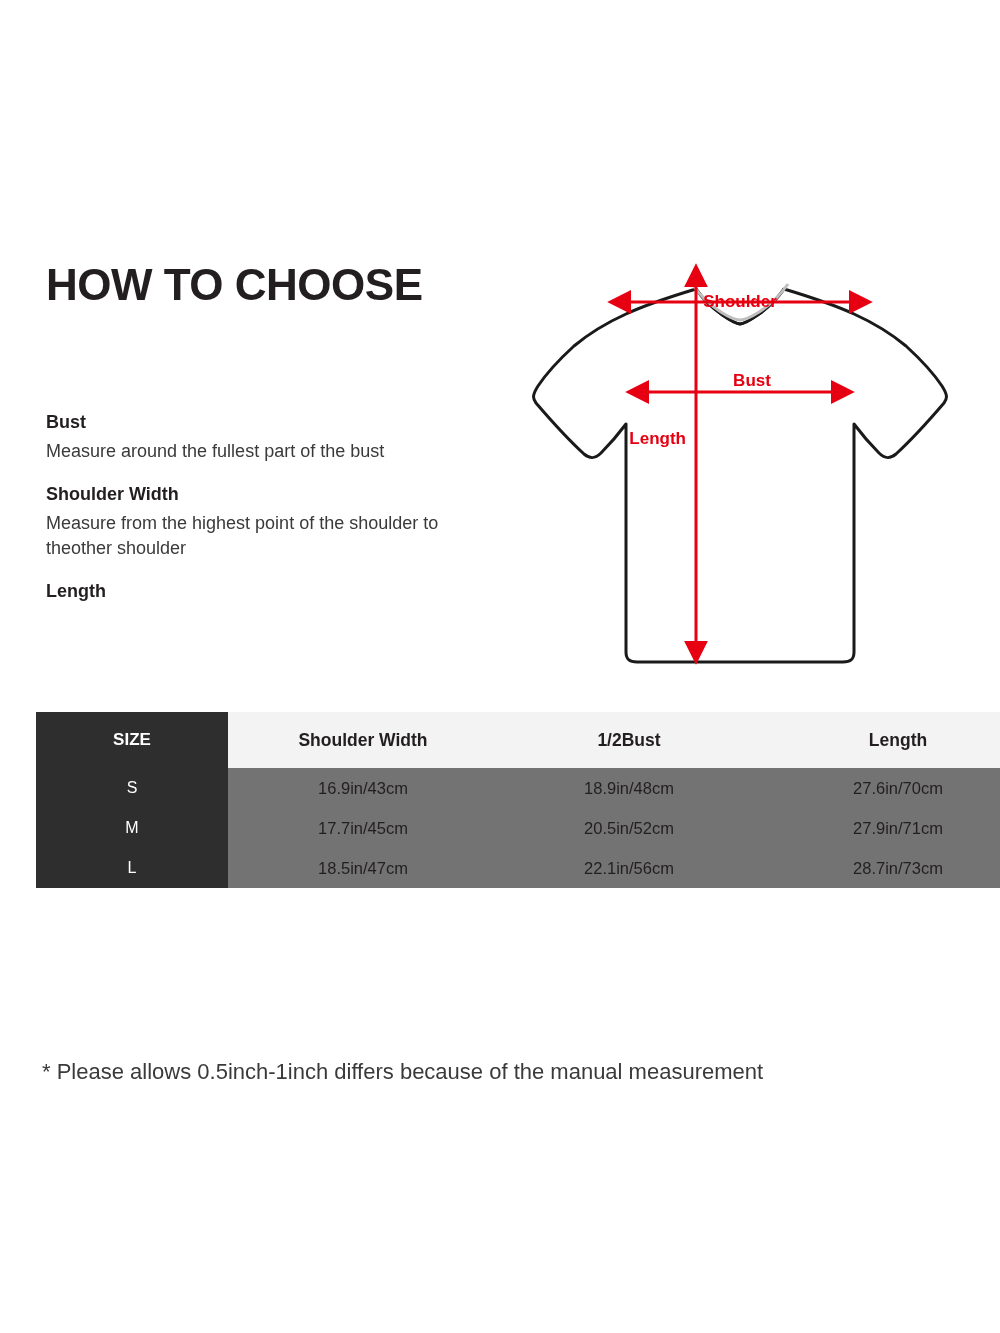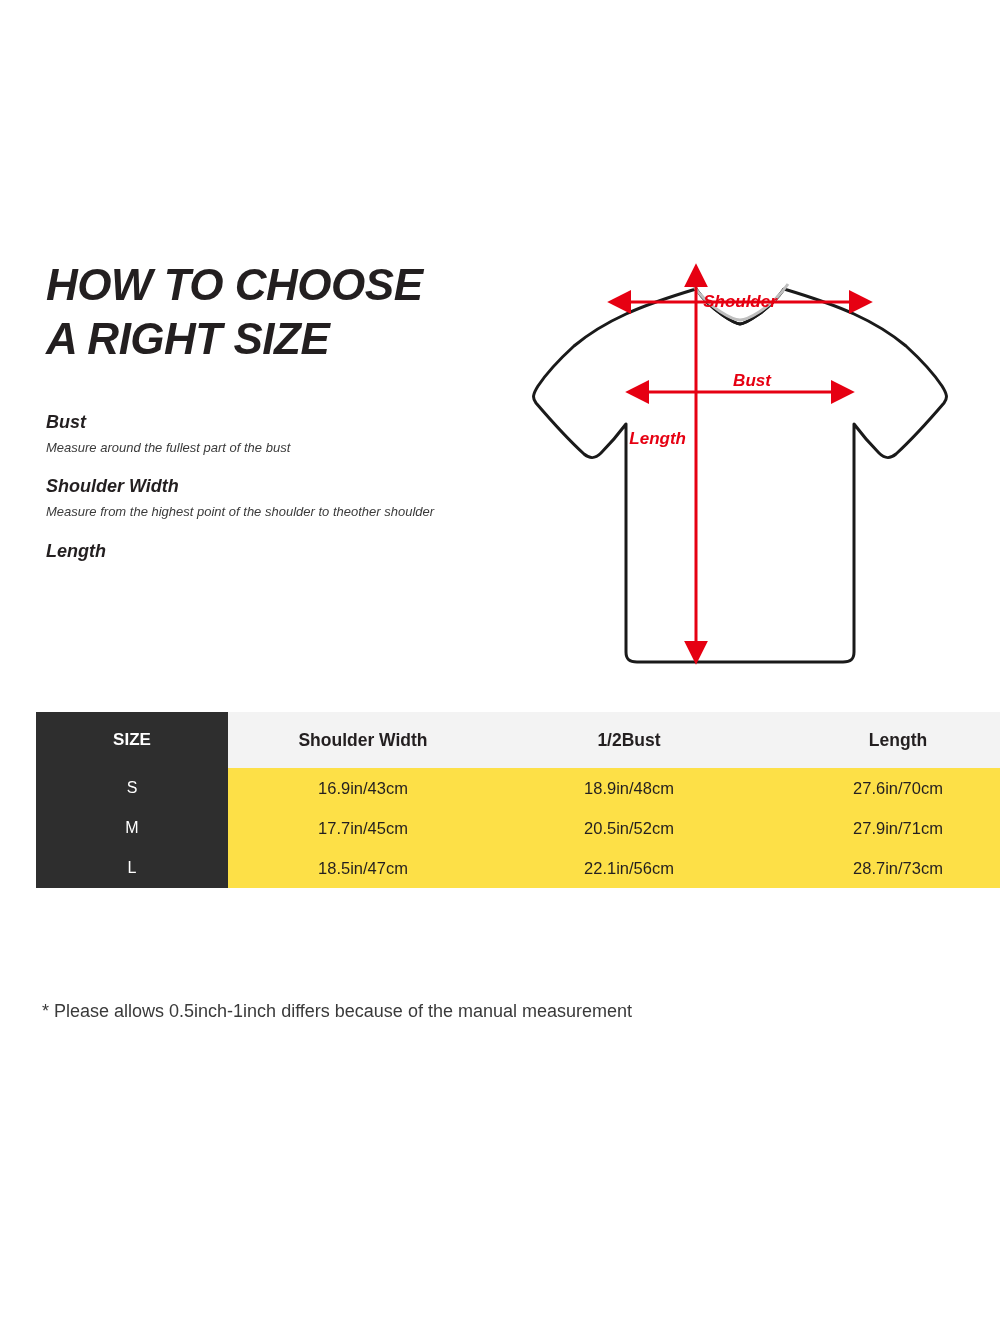--- a/index.html
+++ b/index.html
@@ -17,21 +17,20 @@
     background: #ffffff;
     overflow: hidden;
   }
 
   
   .top {
     position: absolute;
     top: 0; left: 0;
     width: 1000px;
     height: 712px;
-    font-style: italic;
   }
 
   .headline {
     position: absolute;
     left: 46px;
     top: 258px;
     width: 470px;
     font-size: 44px;
     line-height: 1.22;
     font-weight: bold;
@@ -46,21 +45,21 @@
     width: 440px;
   }
   .def-block { margin-bottom: 19px; }
   .def-title {
     font-size: 18px;
     font-weight: bold;
     color: #231f20;
     margin-bottom: 6px;
   }
   .def-text {
-    font-size: 13px;
+    font-size: 18px;
     line-height: 1.42;
     color: #3a3a3a;
   }
 
   
   .shirt-wrap {
     position: absolute;
     left: 500px;
     top: 240px;
     width: 480px;
@@ -107,42 +106,41 @@
     color: #231f20;
     font-weight: bold;
     font-size: 17.5px;
   }
   table.size-table tbody td.sz {
     background: #2e2e2e;
     color: #ffffff;
     font-size: 16px;
   }
   table.size-table tbody td.val {
-    background: #fde047;
+    background: #737373;
     color: #231f20;
   }
 
   .footnote {
     position: absolute;
     left: 42px;
-    top: 1001px;
-    font-size: 18px;
+    top: 1059px;
+    font-size: 22px;
     color: #3a3a3a;
   }
 </style>
 </head>
 <body>
 
 <div class="page">
 
   <div class="top">
 
     <div class="headline">
       <div>HOW TO CHOOSE</div>
-      <div>A RIGHT SIZE</div>
     </div>
 
     <div class="defs">
       <div class="def-block">
         <div class="def-title">Bust</div>
         <div class="def-text">Measure around the fullest part of the bust</div>
       </div>
       <div class="def-block">
         <div class="def-title">Shoulder Width</div>
         <div class="def-text">Measure from the highest point of the shoulder to theother shoulder</div>

